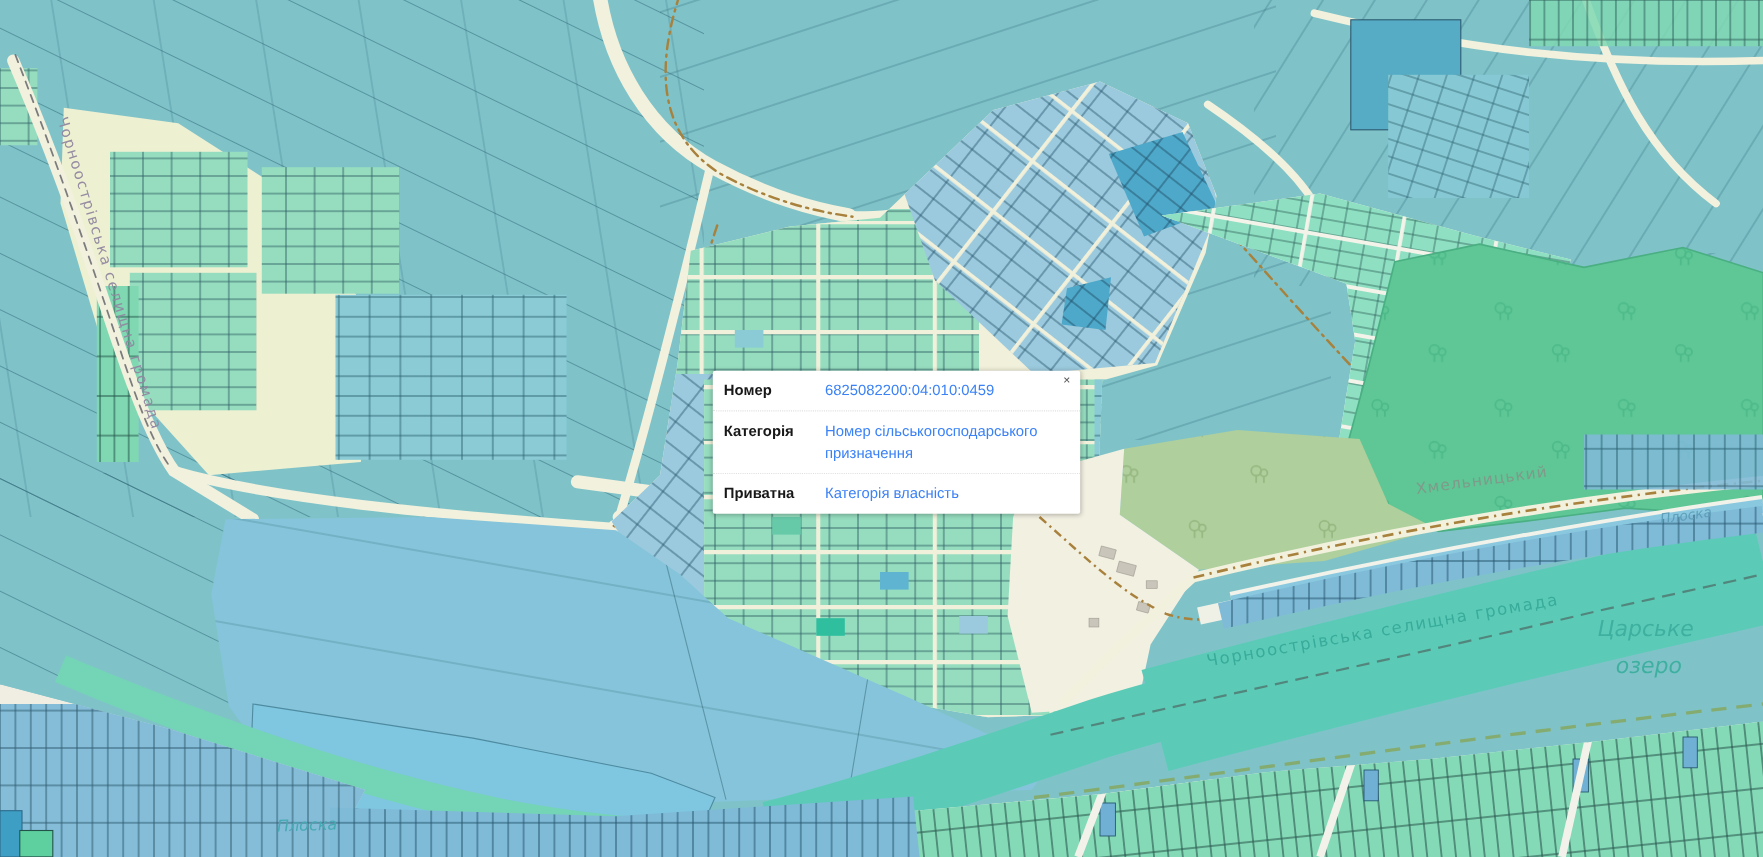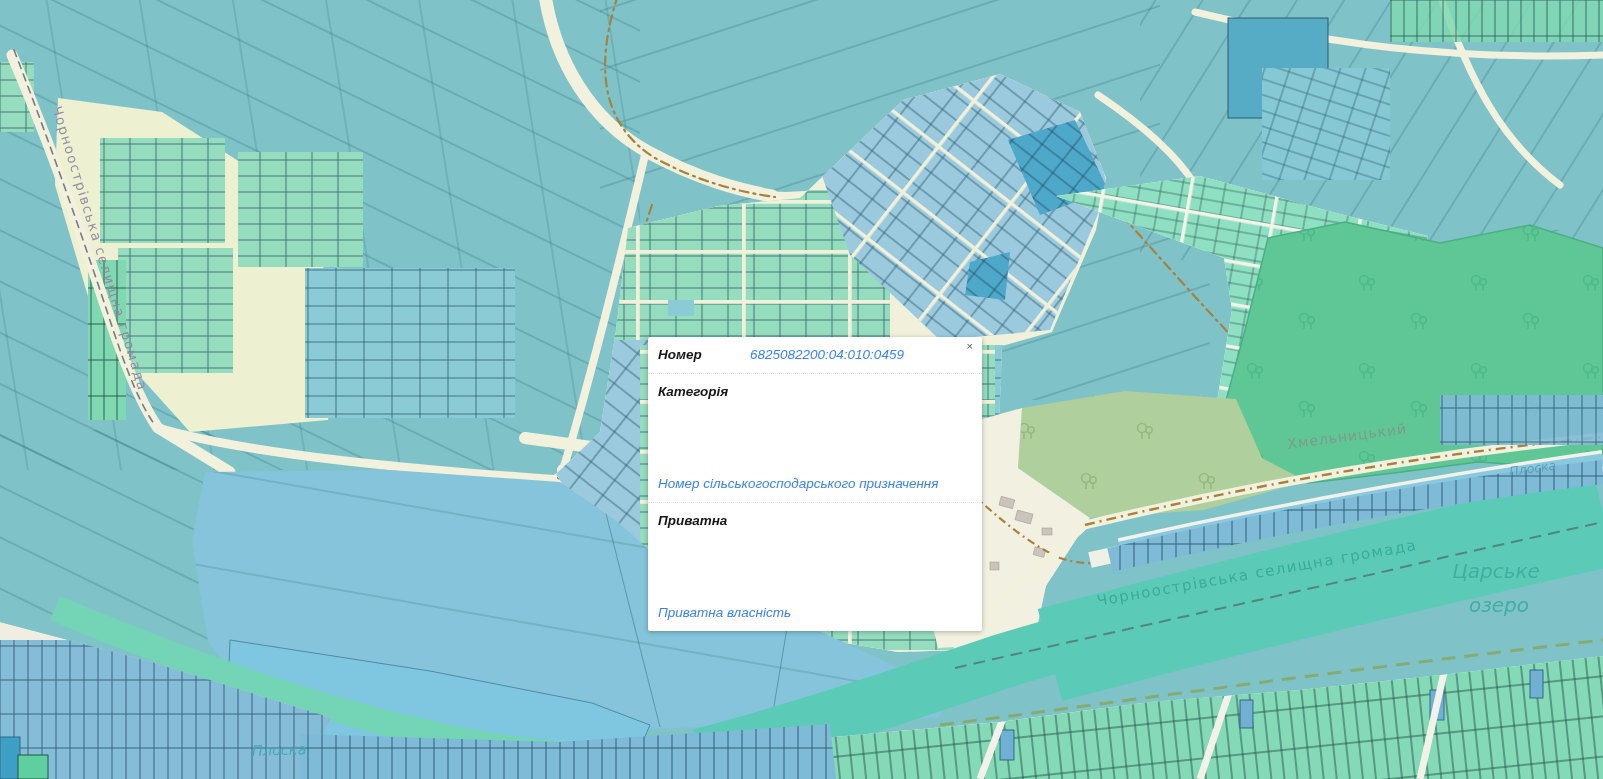--- a/index.html
+++ b/index.html
@@ -6,22 +6,22 @@
   .stage{position:relative;width:1603px;height:779px;overflow:hidden;
          font-family:"Liberation Sans","DejaVu Sans",sans-serif;}
   .stage svg{position:absolute;left:0;top:0;display:block;}
 
   
   .popup{position:absolute;left:648px;top:337px;width:334px;background:#ffffff;
          border-radius:2px;box-shadow:0 1px 5px rgba(0,0,0,.28);z-index:10;
          font-size:13.5px;line-height:20px;color:#3c3c3c;}
   .popup-close{position:absolute;top:3px;right:9px;font-size:11px;color:#555;
                cursor:pointer;line-height:12px;}
-  .prow{display:flex;padding:8px 12px 8px 10px;font-style:italic;}
-  .prow + .prow{border-top:1px dotted #e0e0e0;flex-direction:column;}
+  .prow{display:flex;padding:8px 12px 8px 10px;}
+  .prow + .prow{border-top:1px dotted #e0e0e0;}
   .plabel{width:92px;flex:0 0 92px;font-weight:bold;color:#181818;}
   .pvalue{flex:1;color:#3b82f6;}
 
   
   text{font-family:"DejaVu Sans","Liberation Sans",sans-serif;}
   .lbl-road{fill:#9187a0;font-size:13.5px;letter-spacing:1.5px;opacity:.95;}
   .lbl-band{fill:#35a897;font-size:15px;letter-spacing:1.5px;opacity:.9;}
   .lbl-hwy{fill:#7f9a8a;font-size:14px;letter-spacing:1px;}
   .lbl-river{fill:#5d9fb8;font-size:12.5px;font-style:italic;}
   .lbl-river2{fill:#46aab2;font-size:14.5px;font-style:italic;}
@@ -315,16 +315,16 @@
   <div class="prow">
     <div class="plabel">Номер</div>
     <div class="pvalue">6825082200:04:010:0459</div>
   </div>
   <div class="prow">
     <div class="plabel">Категорія</div>
     <div class="pvalue">Номер сільськогосподарського призначення</div>
   </div>
   <div class="prow">
     <div class="plabel">Приватна</div>
-    <div class="pvalue">Приватна власність</div>
+    <div class="pvalue">Категорія власність</div>
   </div>
 </div>
 </div>
 
 </body></html>

